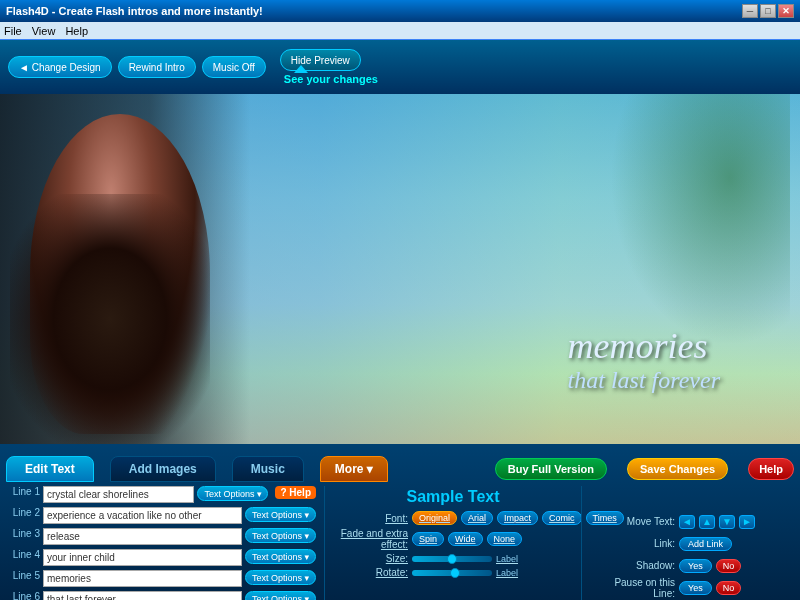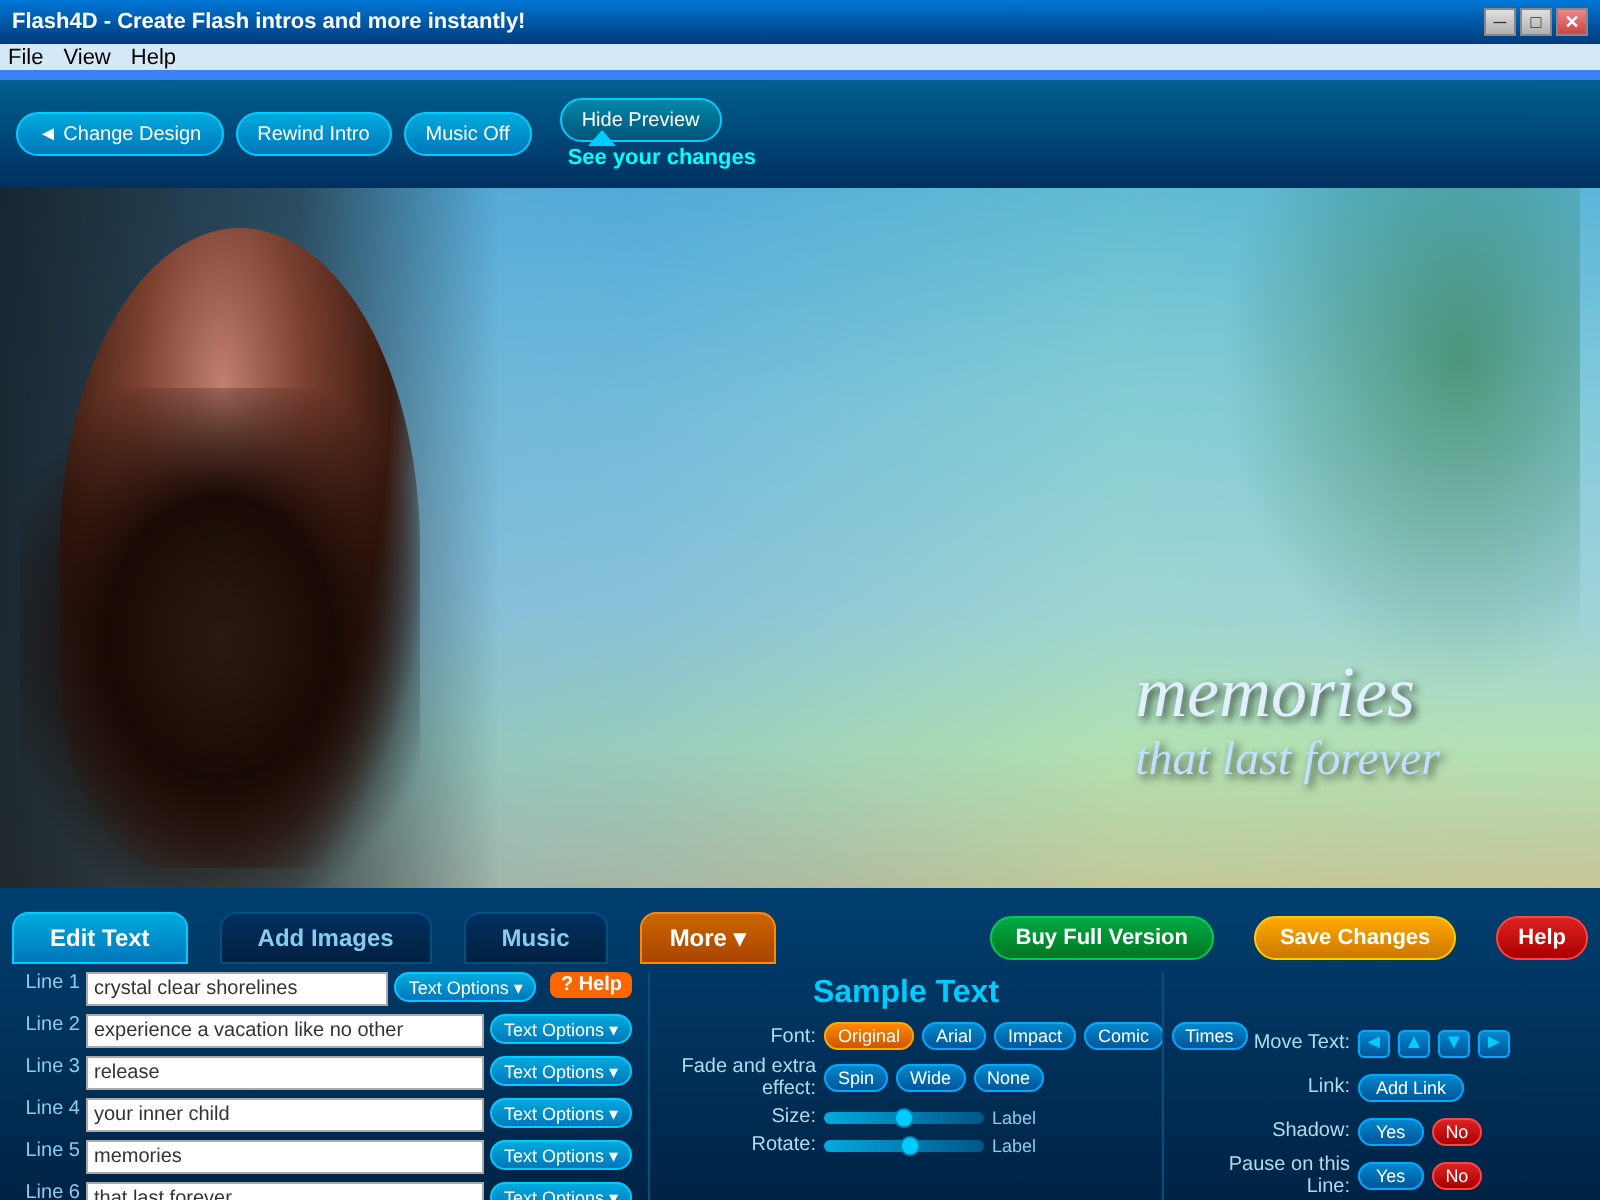--- a/index.html
+++ b/index.html
@@ -28,21 +28,21 @@
 
     
     .menu-bar {
       background: #d4e8f7;
       height: 18px;
       display: flex;
       align-items: center;
       padding: 0 4px;
       gap: 10px;
       font-size: 11px;
-      border-bottom: 5px solid #3b82f6;
+      border-bottom: 1px solid #3b82f6;
     }
     .menu-item { cursor: pointer; color: #000; }
 
     
     .toolbar {
       background: linear-gradient(to bottom, #006090, #003060);
       height: 54px;
       display: flex;
       align-items: center;
       padding: 4px 8px;
@@ -248,20 +248,21 @@
       font-weight: bold;
       text-align: center;
       margin-bottom: 2px;
     }
     .option-row {
       display: flex;
       align-items: center;
       gap: 4px;
       color: #aaddee;
       font-size: 10px;
+      text-decoration: underline;
     }
     .option-label {
       width: 75px;
       text-align: right;
       color: #aaddee;
       flex-shrink: 0;
     }
     .font-btn {
       padding: 1px 6px;
       border-radius: 8px;

